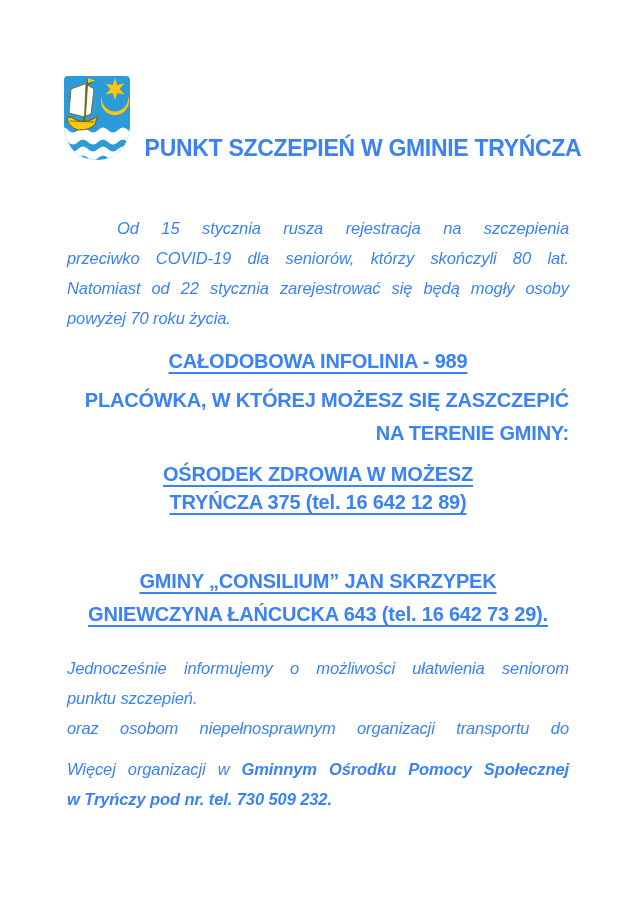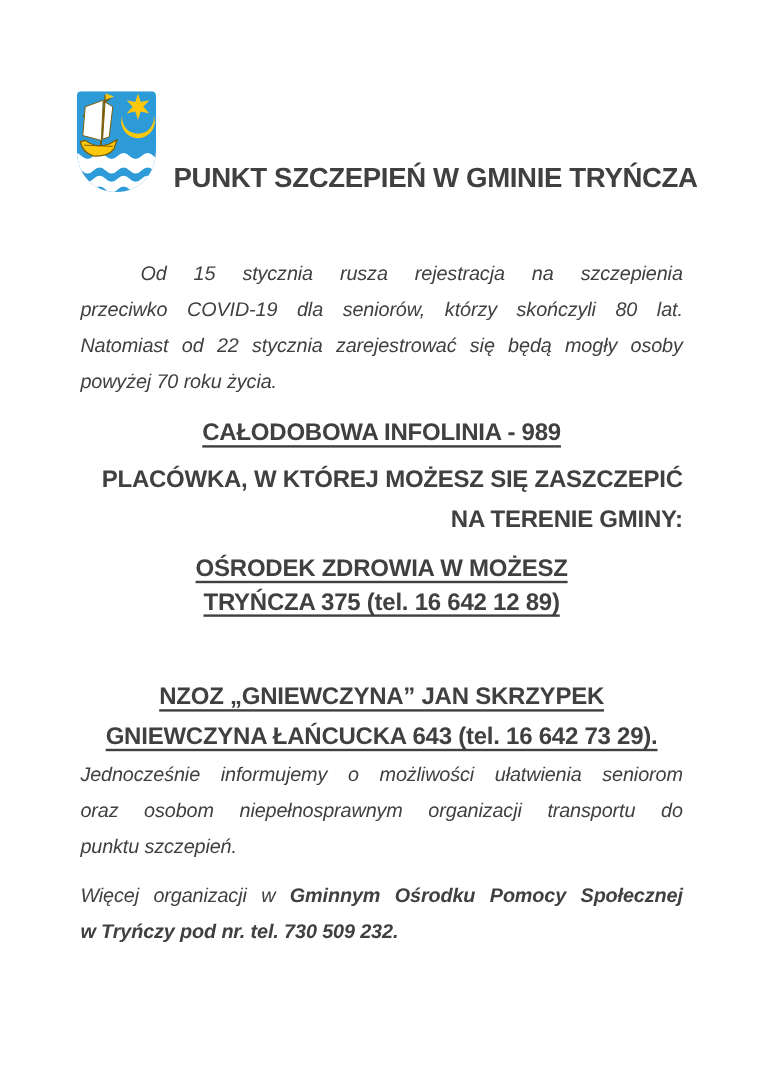--- a/index.html
+++ b/index.html
@@ -2,21 +2,21 @@
 <html lang="pl"><head>
 <meta charset="utf-8">
 <style>
   html, body { margin: 0; padding: 0; background: #ffffff; }
   .page {
     position: relative;
     width: 636px;
     height: 900px;
     margin: 0 auto;
     background: #ffffff;
-    color: #404040;
+    color: #3b82f6;
     font-family: "Liberation Sans", "DejaVu Sans", sans-serif;
     overflow: hidden;
   }
   
   .header {
     display: flex;
     align-items: flex-end;
     padding: 74px 44px 0 60px;
     height: 88px;
     box-sizing: content-box;
@@ -55,21 +55,21 @@
   .underlined {
     text-decoration: underline;
     text-decoration-thickness: 2px;
     text-underline-offset: 4px;
   }
   .h-infoline { margin-top: 14px; line-height: 28px; }
   .h-facility { margin-top: 9px;  line-height: 33px; text-align: right; }
   .h-clinic1-name { margin-top: 10px; line-height: 28px; }
   .h-clinic1-addr { line-height: 28px; }
   .h-clinic2 { margin-top: 49px; line-height: 33px; }
-  .transport { }
+  .transport { margin-top: 22px; }
   .more-info { margin-top: 11px; }
   .bold { font-weight: bold; }
 </style>
 </head>
 <body>
 
 <div class="page">
 
   <div class="header">
     <svg class="logo" viewBox="0 0 74 88" aria-hidden="true">
@@ -115,28 +115,28 @@
 
     <div class="h h-facility">
       <div>PLACÓWKA, W KTÓREJ MOŻESZ SIĘ ZASZCZEPIĆ</div>
       <div>NA TERENIE GMINY:</div>
     </div>
 
     <div class="h h-clinic1-name underlined">OŚRODEK ZDROWIA W MOŻESZ</div>
     <div class="h h-clinic1-addr underlined">TRYŃCZA 375 (tel. 16 642 12 89)</div>
 
     <div class="h h-clinic2">
-      <div class="underlined">NZOZ „GNIEWCZYNA” JAN SKRZYPEK</div>
+      <div class="underlined">GMINY „CONSILIUM” JAN SKRZYPEK</div>
       <div class="underlined">GNIEWCZYNA ŁAŃCUCKA 643 (tel. 16 642 73 29).</div>
     </div>
 
     <div class="para transport">
       <div class="jline">Jednocześnie informujemy o możliwości ułatwienia seniorom</div>
+      <div class="jline last">punktu szczepień.</div>
       <div class="jline">oraz osobom niepełnosprawnym organizacji transportu do</div>
-      <div class="jline last">punktu szczepień.</div>
     </div>
 
     <div class="para more-info">
       <div class="jline"><span>Więcej organizacji w </span><span class="bold">Gminnym Ośrodku Pomocy Społecznej</span></div>
       <div class="jline last bold">w Tryńczy pod nr. tel. 730 509 232.</div>
     </div>
 
   </div>
 </div>
 

